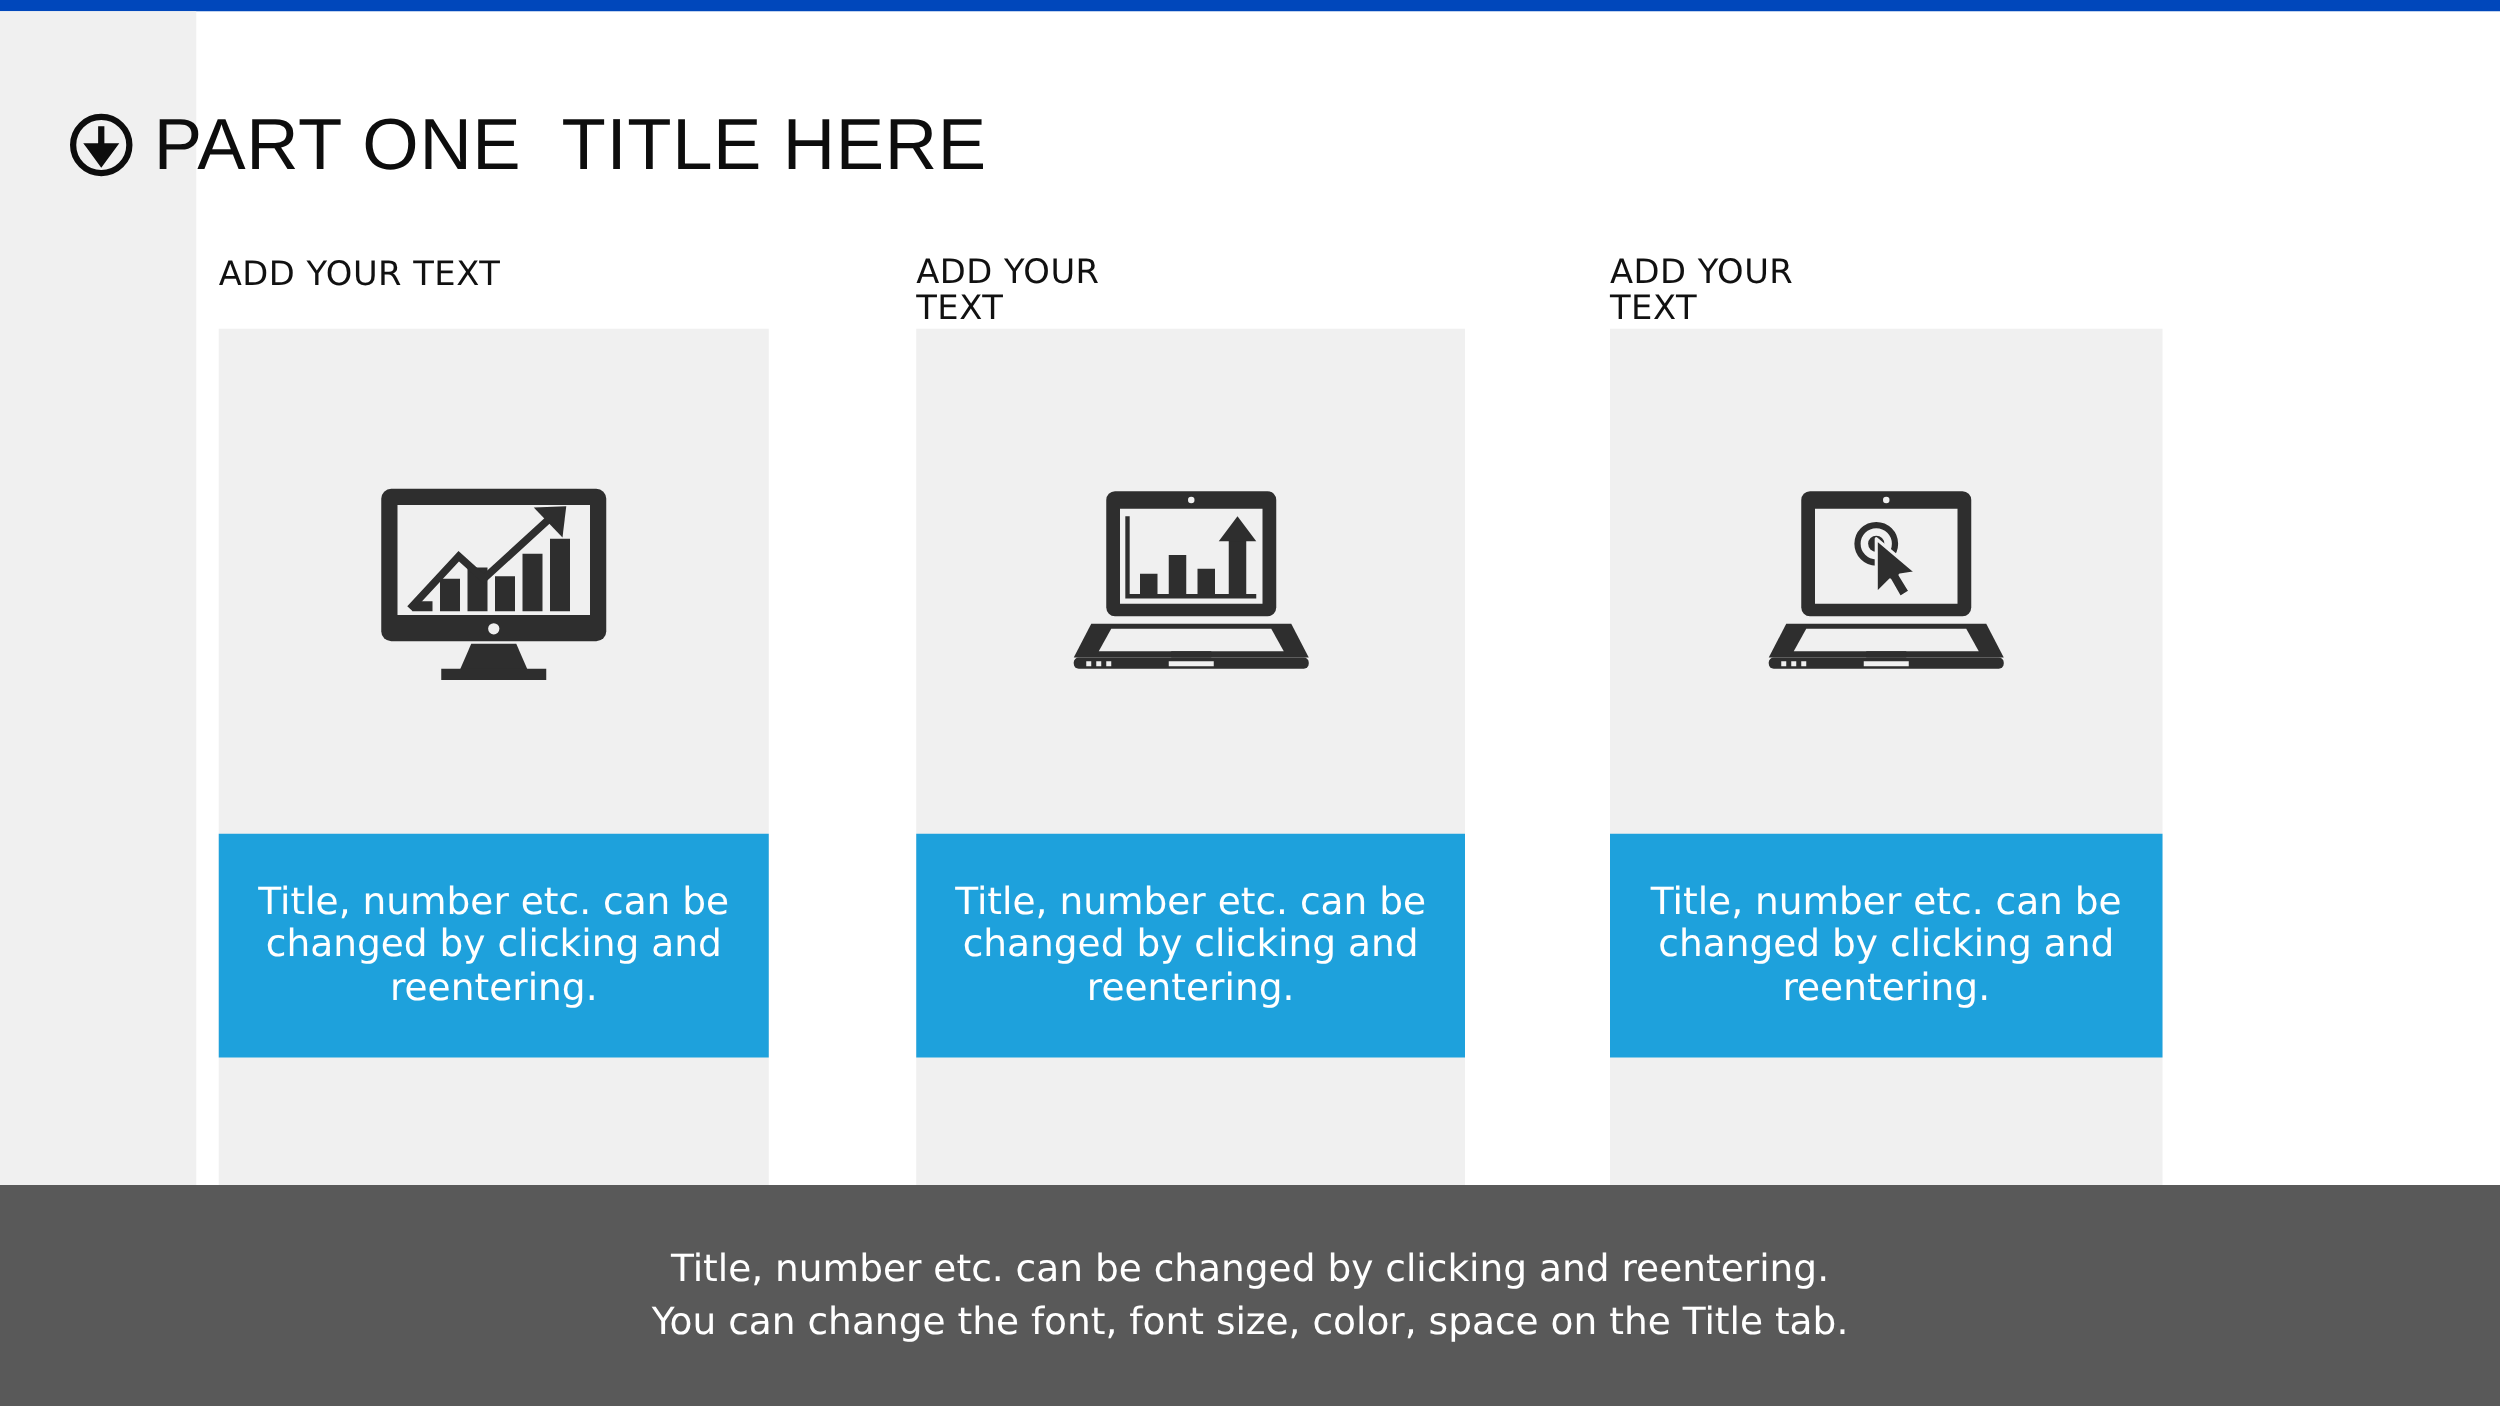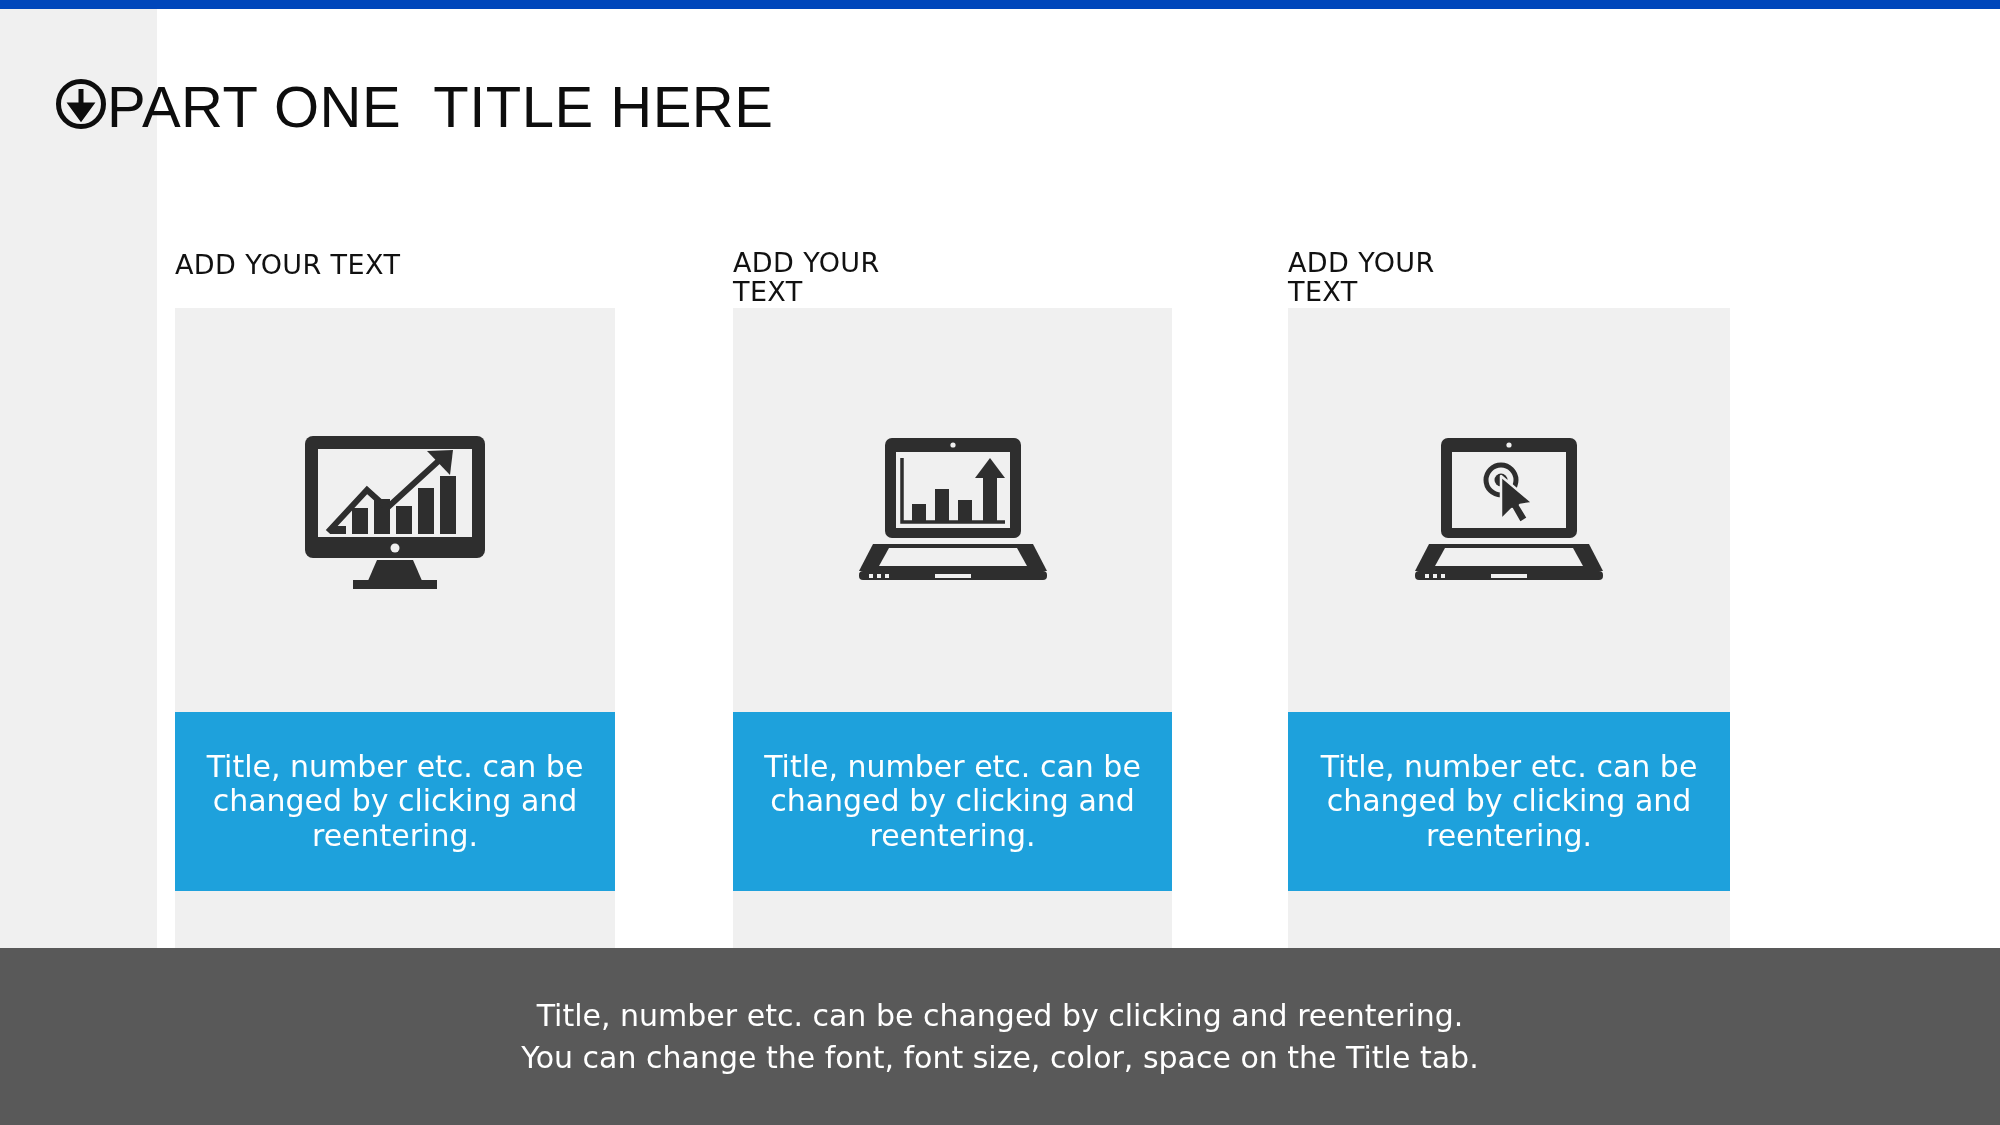--- a/index.html
+++ b/index.html
@@ -25,21 +25,21 @@
   
   .left-panel {
     position:absolute; left:0; top:9px;
     width:157px; height:939px;
     background:#f0f0f0;
   }
 
   
   .title-row {
     position:absolute; left:55px; top:78px;
-    display:flex; align-items:flex-start; gap:0;
+    display:flex; align-items:center; gap:16px;
     height:76px;
   }
   .title-icon {
     width:52px; height:52px;
     flex:0 0 52px;
     display:block;
   }
   .title-text {
     font-size:58px;
     font-weight:400;
@@ -50,21 +50,20 @@
     font-family:"Liberation Sans", sans-serif;
   }
 
   
   .card {
     position:absolute;
     top:263px;
     width:440px;
     height:685px;
     background:#f0f0f0;
-    margin-top:45px;
   }
   .card.c1 { left:175px; }
   .card.c2 { left:733px; width:439px; }
   .card.c3 { left:1288px; width:442px; }
 
   .card-header {
     position:absolute;
     top:-58px; left:0;
     font-size:27px;
     color:#111111;

